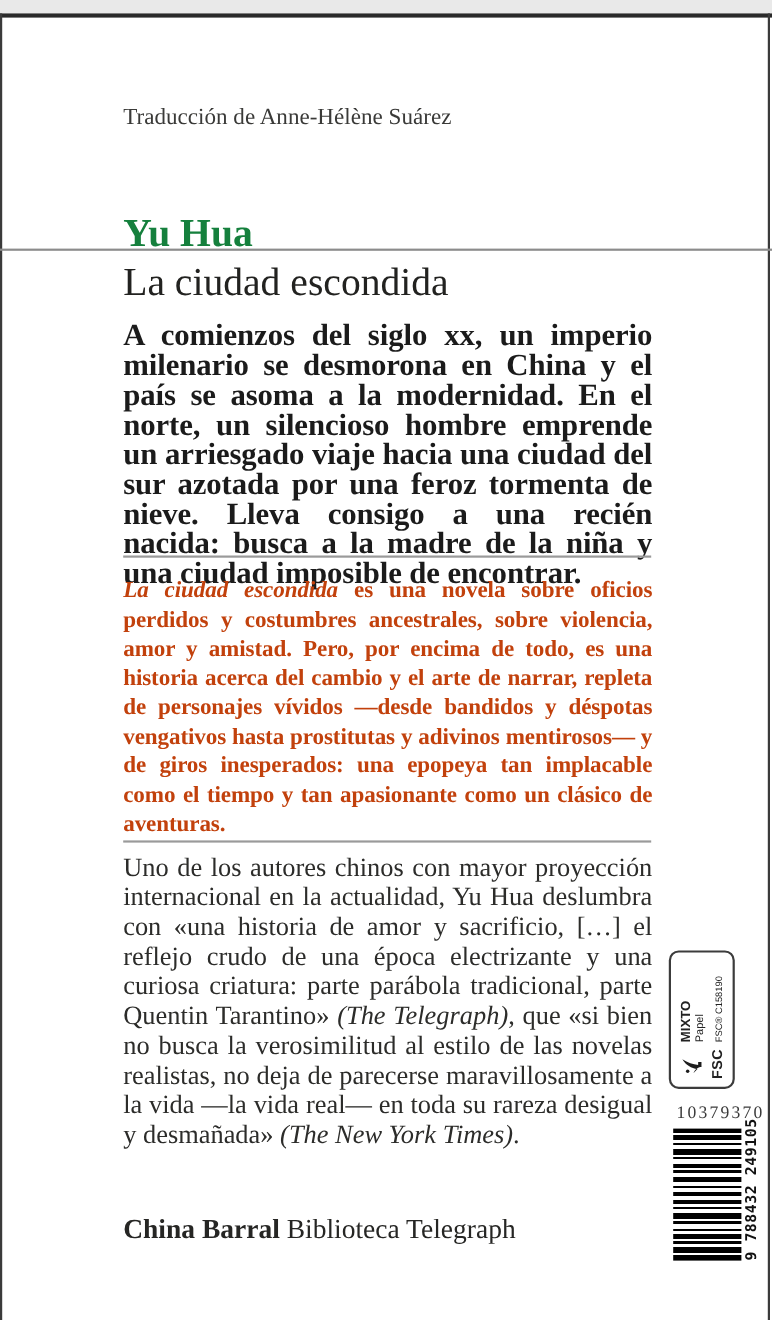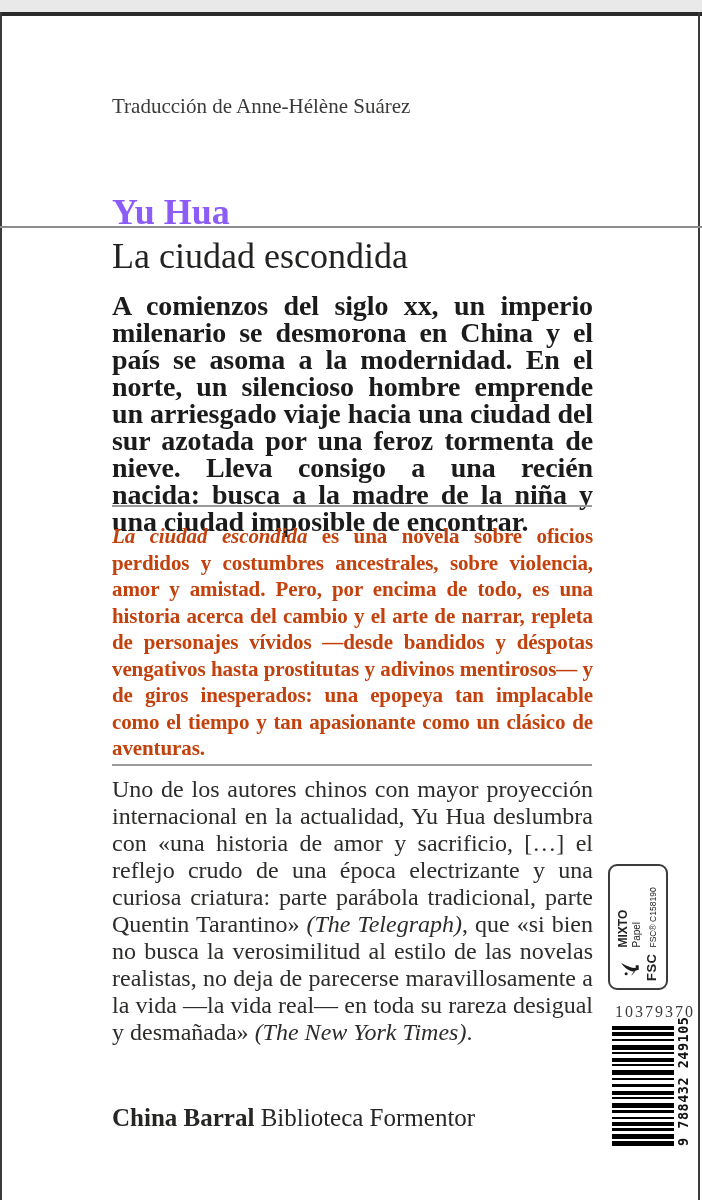--- a/index.html
+++ b/index.html
@@ -9,21 +9,21 @@
     font-family:"Liberation Serif","DejaVu Serif",serif;
     color:#262626;
   }
   
   .edge-top{position:absolute;left:0;top:0;width:702px;height:4px;background:#2a2a2a;}
   .edge-bottom{position:absolute;left:0;bottom:0;width:702px;height:5px;background:#111;}
   .edge-left{position:absolute;left:0;top:0;width:2px;height:1200px;background:#3a3a3a;}
   .edge-right{position:absolute;left:698px;top:0;width:2px;height:1200px;background:#3a3a3a;}
 
   .translator{position:absolute;left:112px;top:82px;width:480px;font-size:21px;color:#3a3a38;}
-  .author{position:absolute;left:112px;top:182px;width:480px;font-size:36px;line-height:36px;font-weight:bold;color:#8b5cf6;}
+  .author{position:absolute;left:112px;top:182px;width:480px;font-size:36px;line-height:36px;font-weight:bold;color:#15803d;}
   .rule-full{position:absolute;left:0;top:214px;width:702px;height:2px;background:#8c8c8c;}
   .book-title{position:absolute;left:112px;top:224px;width:480px;font-size:36px;line-height:40px;color:#222220;}
 
   .para{position:absolute;left:112px;width:481px;text-align:justify;hyphens:auto;-webkit-hyphens:auto;}
   .para-synopsis{top:280px;font-size:28px;line-height:27px;font-weight:bold;color:#1b1b1b;letter-spacing:-0.1px;}
   .rule-col{position:absolute;left:112px;width:480px;height:2px;background:#9a9a9a;}
   .rule-1{top:493px;}
   .rule-2{top:752px;}
   .para-review{top:511px;font-size:21px;line-height:26.5px;font-weight:bold;color:#c2410c;letter-spacing:-0.1px;}
   .para-press{top:764px;font-size:24px;line-height:27px;color:#2c2c2a;}
@@ -119,16 +119,16 @@
     </div>
   </div>
 
   <div class="print-code">10379370</div>
 
   <div class="barcode-bars"></div>
   <div class="barcode-number">9 788432 249105</div>
 
   <div class="imprint">
     <span class="bold">China Barral</span>
-    <span>Biblioteca Formentor</span>
+    <span>Biblioteca Telegraph</span>
   </div>
 
 </div>
 
 </body></html>

